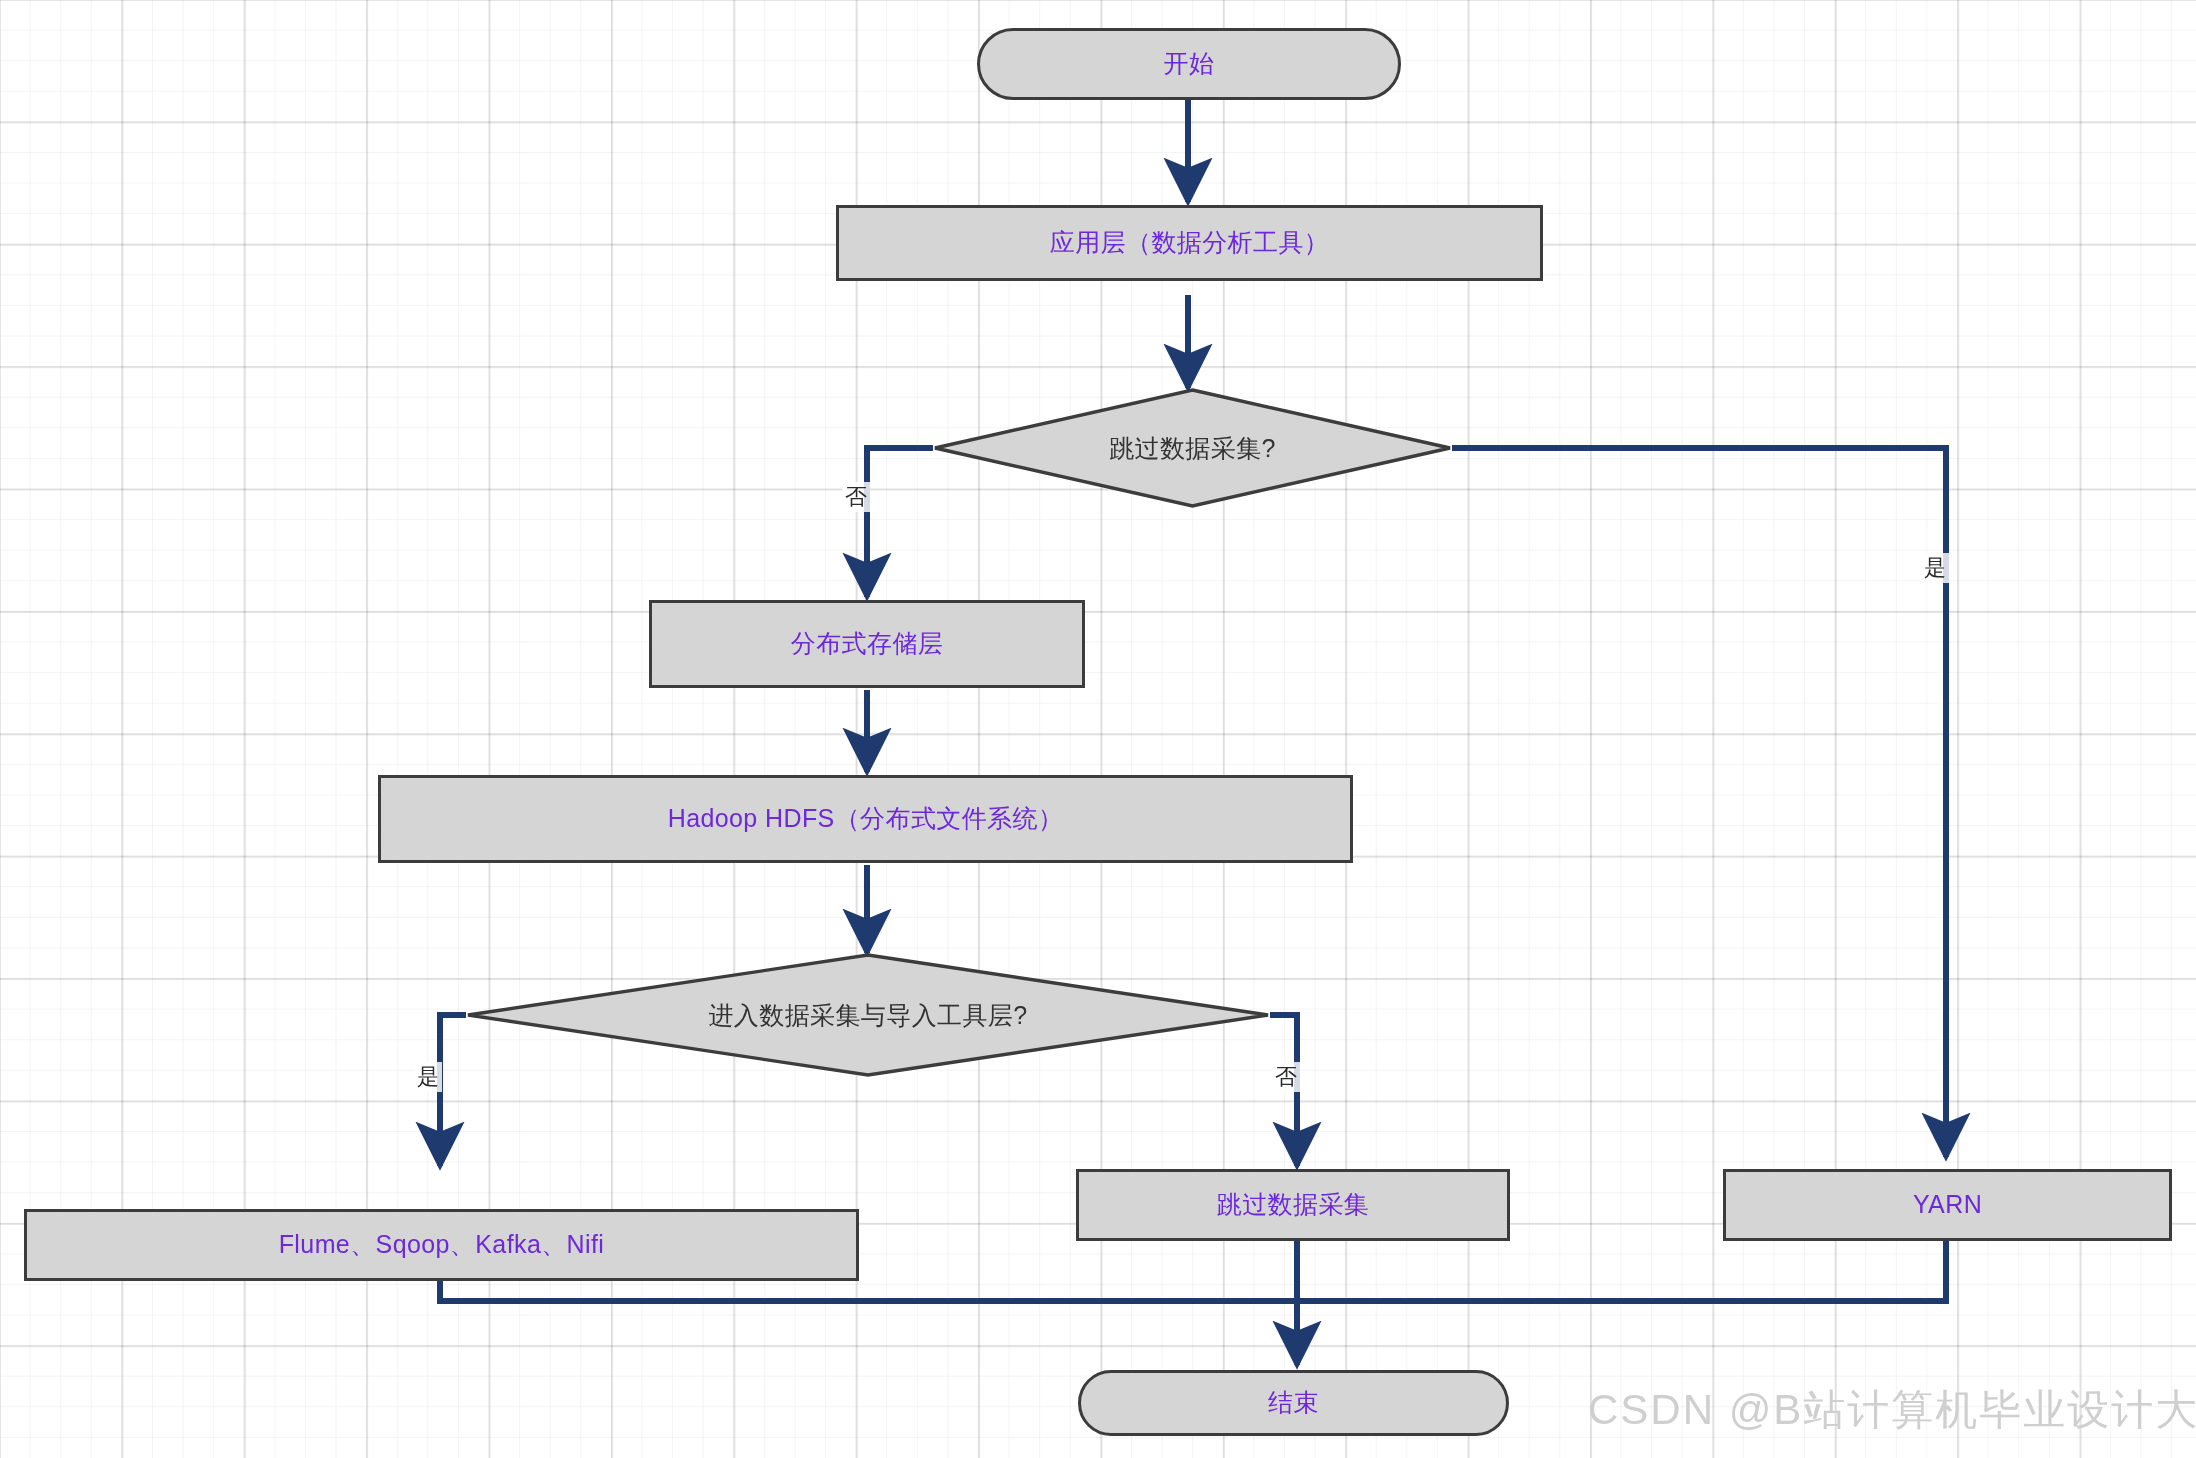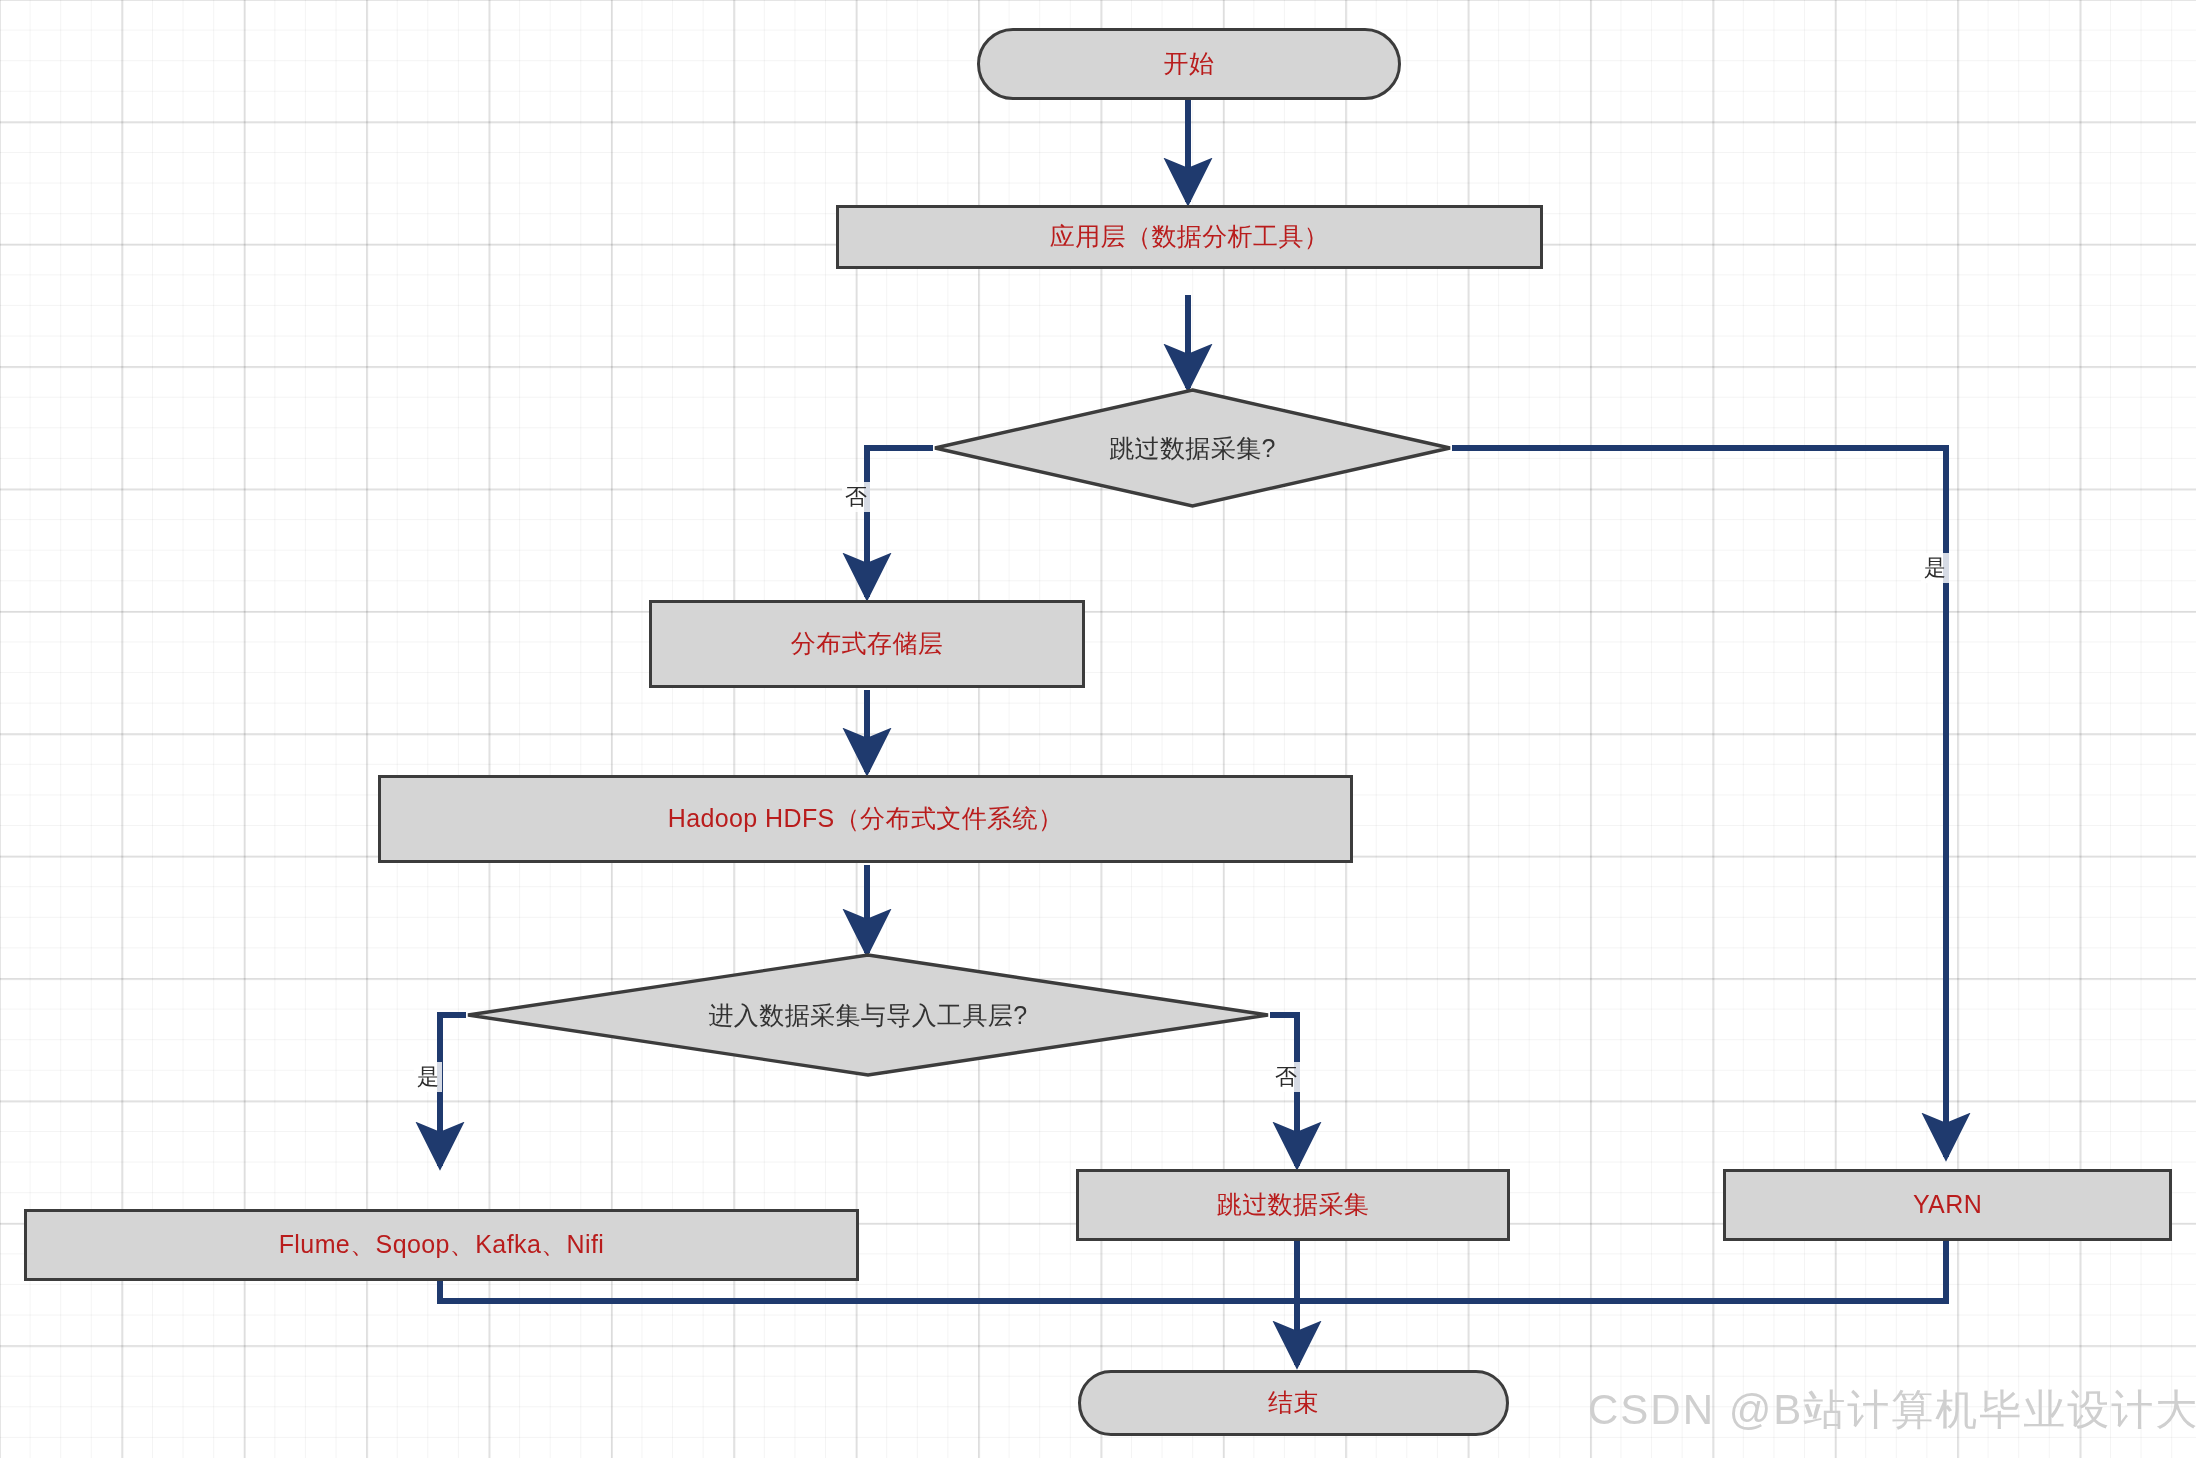--- a/index.html
+++ b/index.html
@@ -38,21 +38,21 @@
     pointer-events: none;
   }
   .node {
     position: absolute;
     box-sizing: border-box;
     background: #d5d5d5;
     border: 3px solid #3c3c3c;
     display: flex;
     align-items: center;
     justify-content: center;
-    color: #b91c1c;
+    color: #6d28d9;
     font-size: 25px;
     letter-spacing: 0.4px;
     text-align: center;
     line-height: 1.25;
     z-index: 3;
   }
   .node.terminator {
     border-radius: 40px;
   }
   .diamond-wrap {
@@ -132,21 +132,21 @@
       <path d="M1946,1240 L1946,1301 L1297,1301"></path>
 
       <path d="M1297,1240 L1297,1365" marker-end="url(#arrowhead)"></path>
     </g>
   </svg>
 
   <div class="node terminator" style="left:977px; top:28px; width:424px; height:72px;">
     <span>开始</span>
   </div>
 
-  <div class="node" style="left:836px; top:205px; width:707px; height:64px;">
+  <div class="node" style="left:836px; top:205px; width:707px; height:76px;">
     <span>应用层（数据分析工具）</span>
   </div>
 
   <div class="diamond-wrap" style="left:933px; top:388px; width:519px; height:120px;">
     <svg width="519" height="120" viewBox="0 0 519 120">
       <polygon points="259.5,2 517,60 259.5,118 2,60" fill="#d5d5d5" stroke="#3c3c3c" stroke-width="3.4"></polygon>
     </svg>
     <div class="diamond-label">跳过数据采集?</div>
   </div>
 

